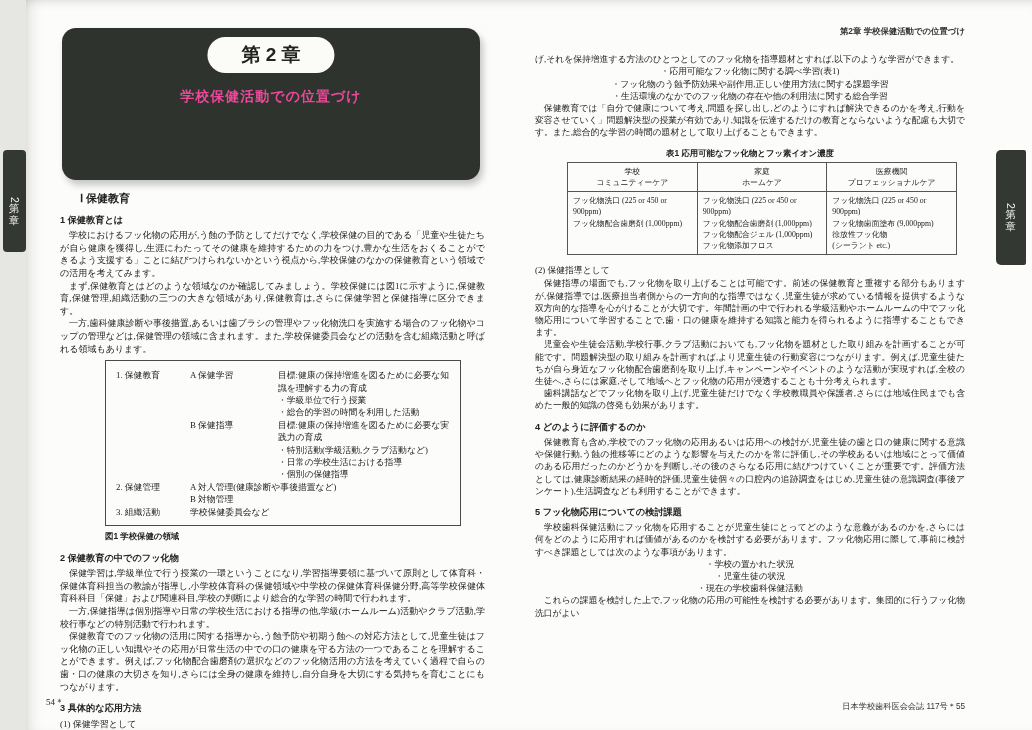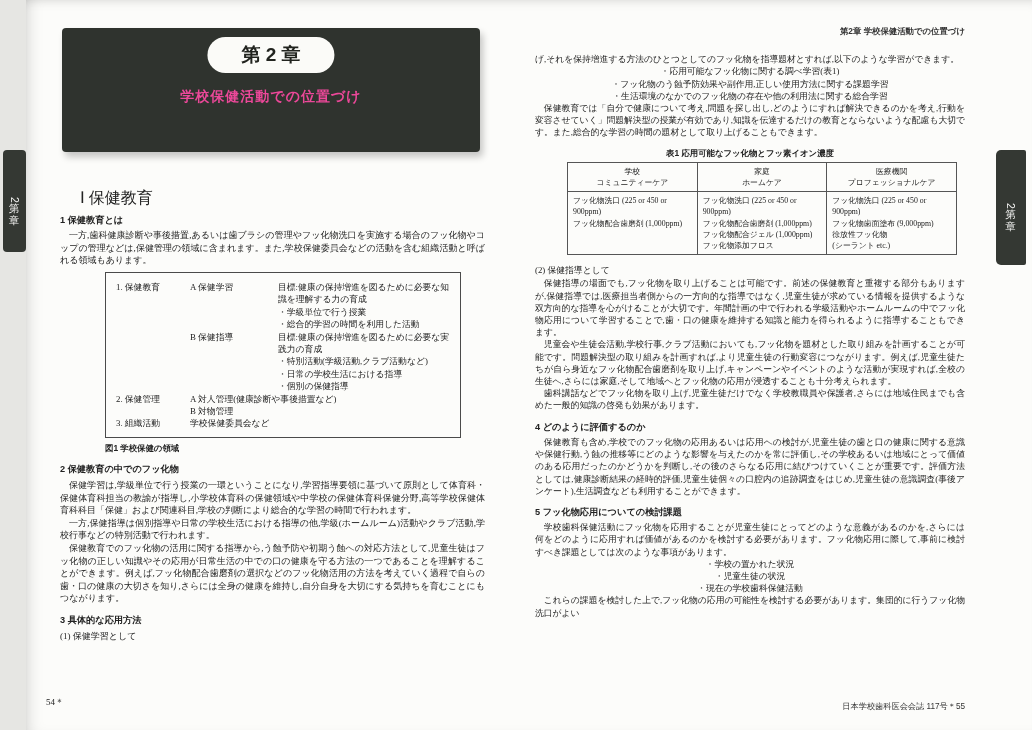--- a/index.html
+++ b/index.html
@@ -6,31 +6,31 @@
     background:#e6e6e3;font-family:"Liberation Serif",serif;color:#222;}
   .scan{position:relative;width:1032px;height:730px;}
   .sheet{position:absolute;left:26px;top:0;width:1006px;height:730px;
     background:#fcfcfa;box-shadow:inset 12px 0 18px -14px rgba(0,0,0,.25), inset 0 10px 14px -12px rgba(0,0,0,.2);}
   
   .tab{position:absolute;background:#343833;color:#f4f4f2;display:flex;align-items:center;justify-content:center;
     writing-mode:vertical-rl;font-family:"Liberation Sans",sans-serif;font-size:10.5px;letter-spacing:3px;border-radius:4px;}
   .tab-left{left:3px;top:150px;width:23px;height:102px;}
   .tab-right{left:996px;top:150px;width:30px;height:115px;border-radius:5px 2px 2px 5px;}
   
-  .chapter-block{position:absolute;left:62px;top:28px;width:418px;height:124px;background:#2f332e;
-    border-radius:4px;box-shadow:3px 5px 7px rgba(0,0,0,.22);}
+  .chapter-block{position:absolute;left:62px;top:28px;width:418px;height:152px;background:#2f332e;
+    border-radius:14px;box-shadow:3px 5px 7px rgba(0,0,0,.22);}
   .chapter-pill{position:absolute;top:9px;left:50%;transform:translateX(-50%);background:#fbfbf8;
     border-radius:18px;padding:5px 34px;font-family:"Liberation Sans",sans-serif;font-weight:bold;
     font-size:19px;color:#22241f;white-space:nowrap;}
   .chapter-title{position:absolute;top:60px;left:0;width:100%;text-align:center;color:#ec4899;
     font-family:"Liberation Sans",sans-serif;font-weight:bold;font-size:14px;letter-spacing:1px;}
   
   .col-left{position:absolute;left:60px;top:192px;width:425px;font-size:9px;line-height:12.6px;text-align:justify;}
   .col-right{position:absolute;left:535px;top:25px;width:430px;font-size:8.8px;line-height:12.2px;text-align:justify;}
-  .h-roman{font-weight:normal;font-size:16px;margin:0 0 7px 0;padding-left:20px;}
+  .h-roman{font-weight:bold;font-size:11px;margin:0 0 7px 0;padding-left:20px;}
   .h-num{font-family:"Liberation Sans",sans-serif;font-weight:bold;font-size:9.2px;margin:9px 0 3px 0;text-align:left;}
   .h-item{margin:2px 0 1px 0;text-align:left;}
   p.para{margin:0;text-indent:1em;}
   p.noindent{margin:0;text-indent:0;}
   p.bullet{margin:0;text-indent:0;text-align:center;}
   
   .figure-box{margin:5px 0 0 45px;width:336px;border:1px solid #4a4a4a;padding:8px 8px 7px 10px;
     font-size:8.8px;line-height:12.4px;text-align:left;background:#fcfcfa;}
   .fr{display:flex;}
   .fc1{width:74px;flex:none;}
@@ -68,20 +68,22 @@
   </div>
 
   <div class="chapter-block">
     <div class="chapter-pill">第 2 章</div>
     <div class="chapter-title">学校保健活動での位置づけ</div>
   </div>
 
   <div class="col-left">
     <div class="h-roman">Ⅰ 保健教育</div>
     <div class="h-num">1 保健教育とは</div>
+    <p class="para">学校におけるフッ化物の応用が,う蝕の予防としてだけでなく,学校保健の目的である「児童や生徒たちが自ら健康を獲得し,生涯にわたってその健康を維持するための力をつけ,豊かな生活をおくることができるよう支援する」ことに結びつけられないかという視点から,学校保健のなかの保健教育という領域での活用を考えてみます。</p>
+    <p class="para">まず,保健教育とはどのような領域なのか確認してみましょう。学校保健には図1に示すように,保健教育,保健管理,組織活動の三つの大きな領域があり,保健教育は,さらに保健学習と保健指導に区分できます。</p>
     <p class="para">一方,歯科健康診断や事後措置,あるいは歯ブラシの管理やフッ化物洗口を実施する場合のフッ化物やコップの管理などは,保健管理の領域に含まれます。また,学校保健委員会などの活動を含む組織活動と呼ばれる領域もあります。</p>
 
     <div class="figure-box">
       <div class="fr">
         <span class="fc1">1. 保健教育</span>
         <span class="fc2">A 保健学習</span>
         <span class="fc3">目標:健康の保持増進を図るために必要な知識を理解する力の育成
 ・学級単位で行う授業
 ・総合的学習の時間を利用した活動</span>
       </div>

